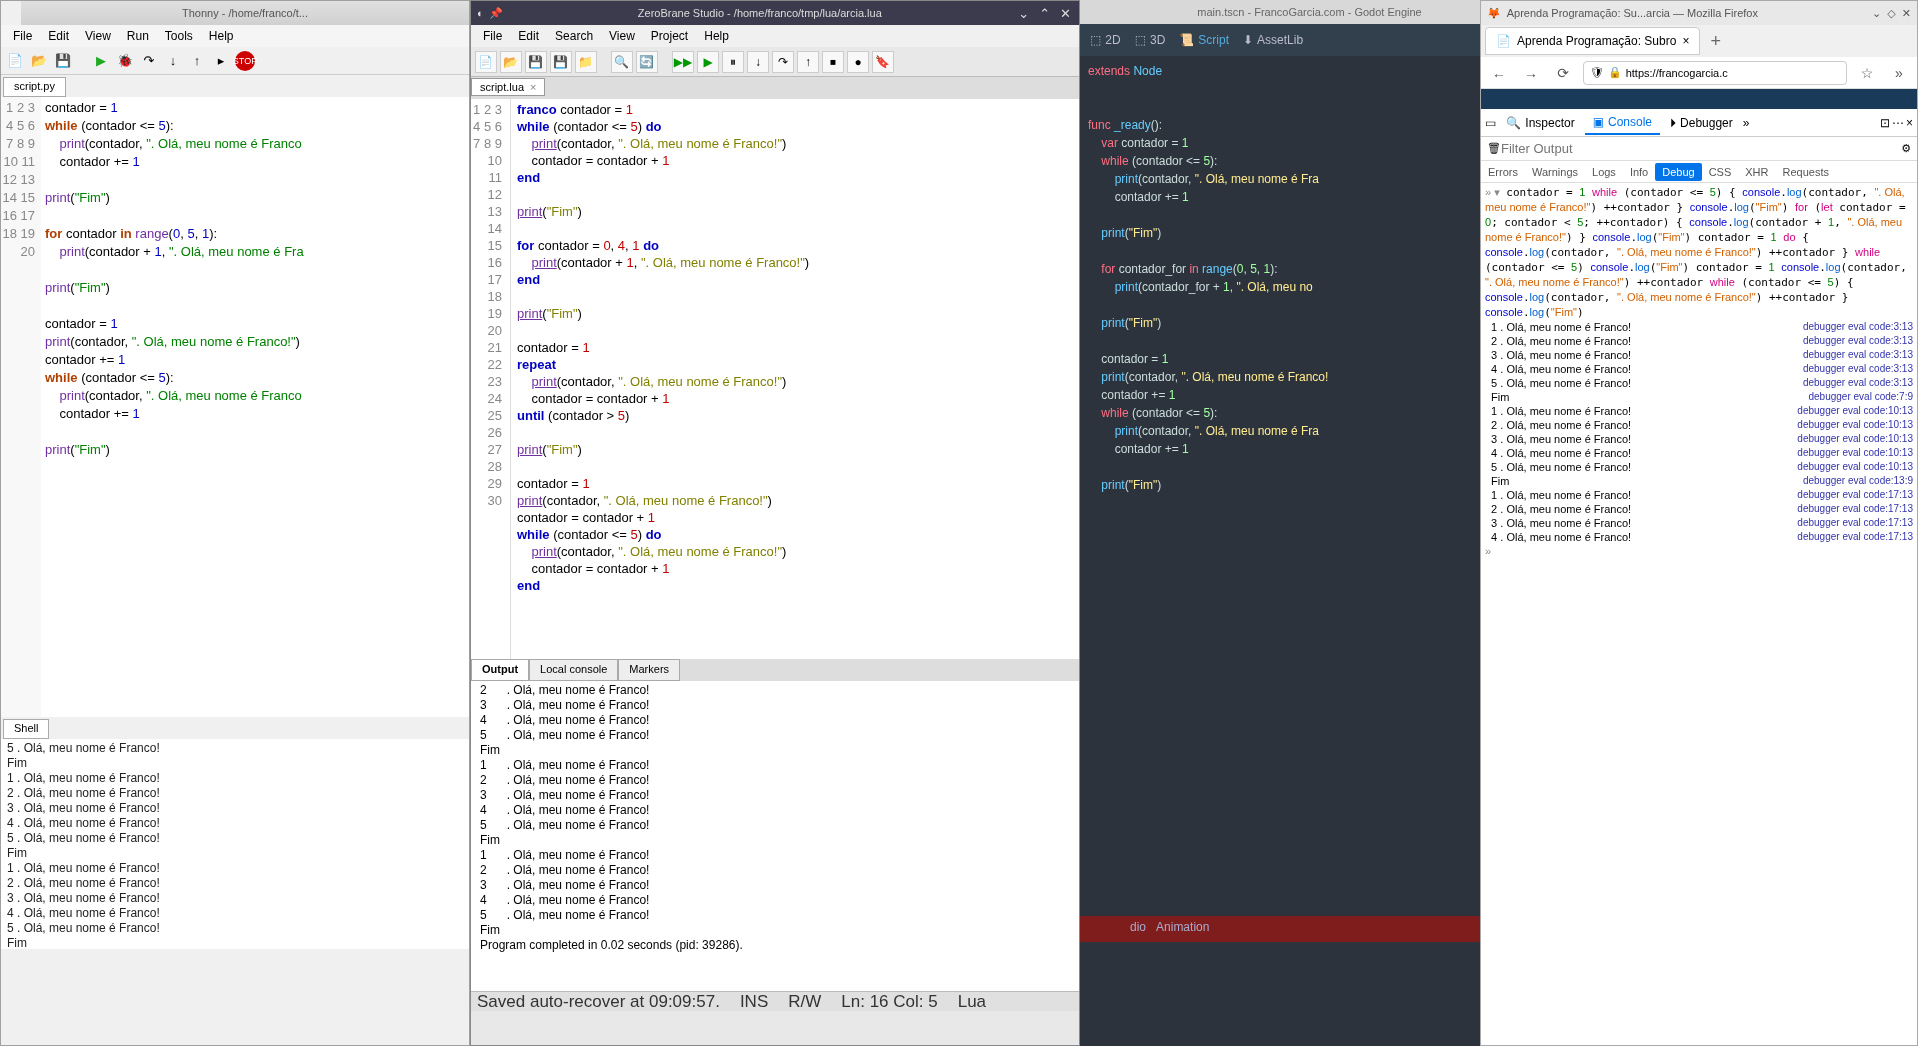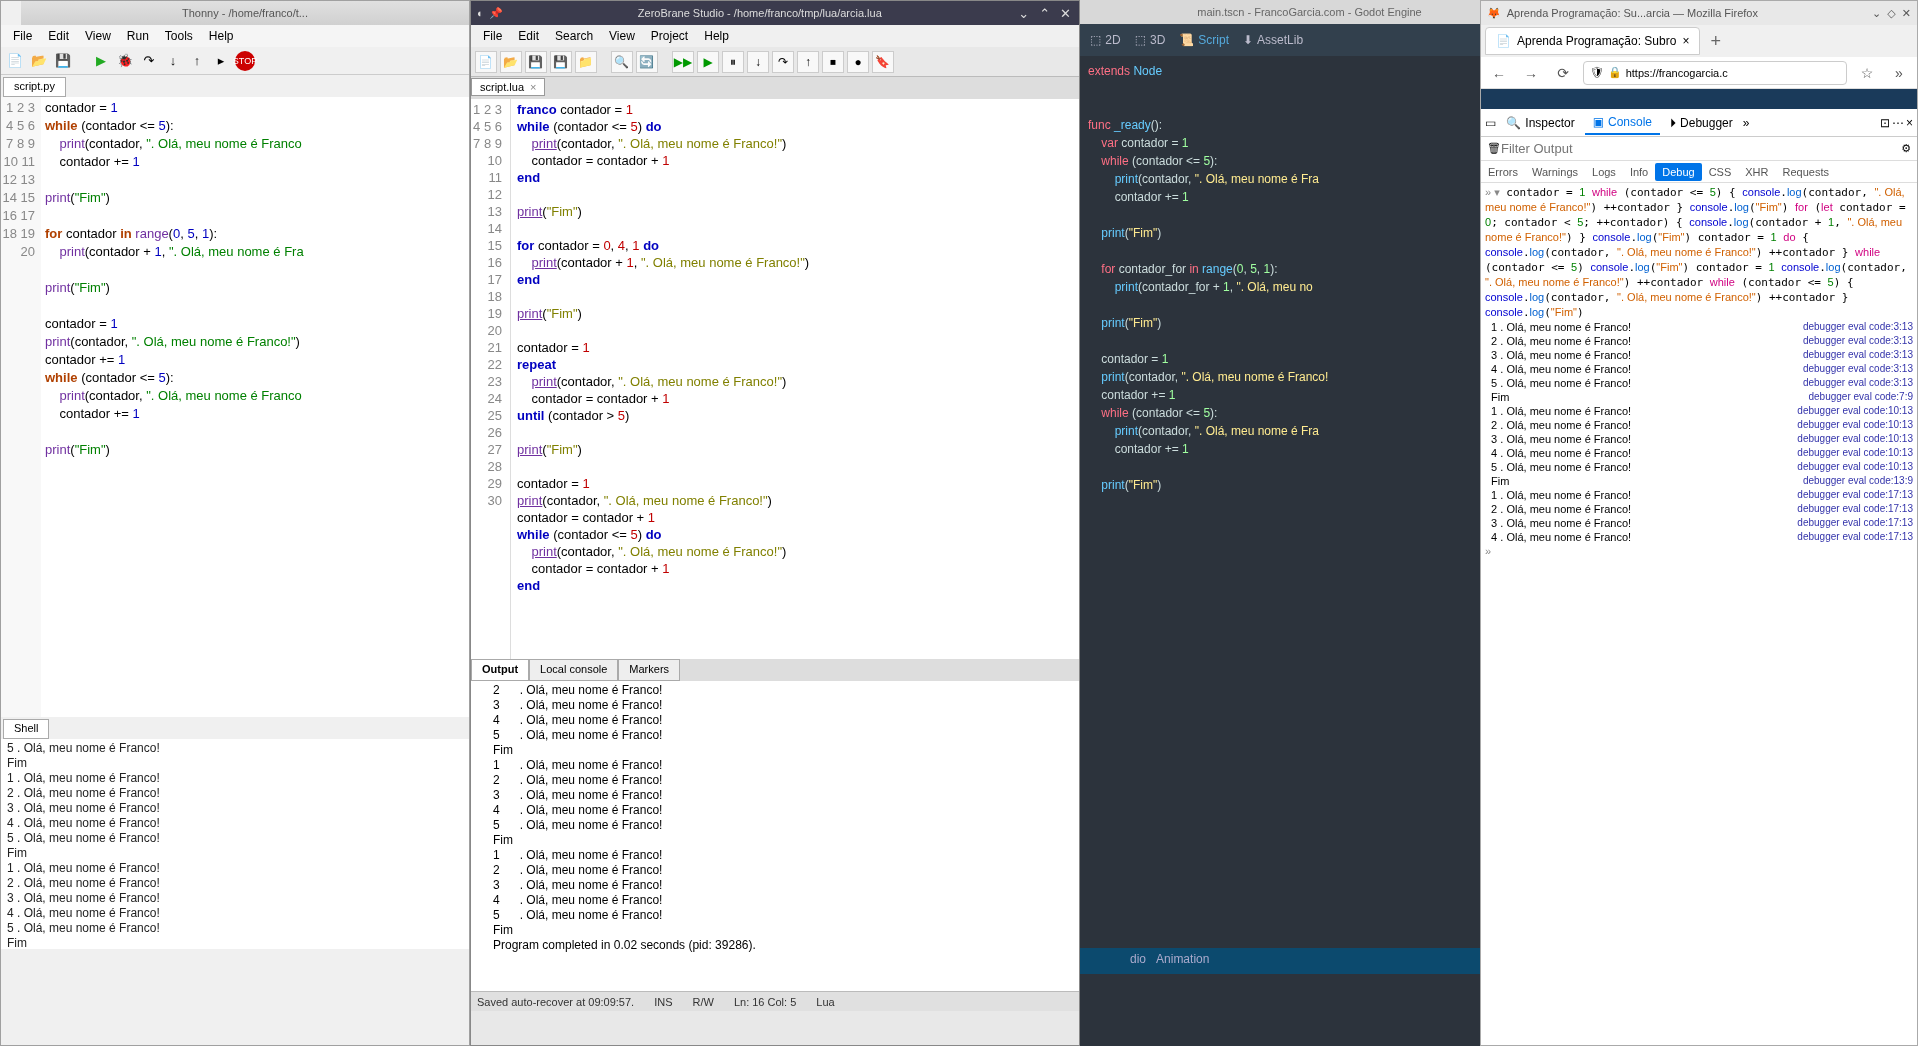--- a/index.html
+++ b/index.html
@@ -43,36 +43,36 @@
 .zb-editor { background: #fff; height: 560px; display: flex; font-family: monospace; font-size: 13px; overflow: hidden; }
 .zb-gutter { width: 40px; text-align: right; color: #888; padding: 2px 8px 0 0; line-height: 17px; border-right: 1px solid #ddd; }
 .zb-code { flex: 1; padding: 2px 6px; line-height: 17px; white-space: pre; }
 .lkw { color: #0000c0; font-weight: bold; }
 .lfn { color: #7030a0; text-decoration: underline; }
 .lstr { color: #808000; }
 .lnum { color: #c00000; }
 .zb-output-tabs { height: 22px; display: flex; background: #ddd; }
 .zb-otab { padding: 3px 10px; font-size: 11px; border: 1px solid #aaa; background: #eee; }
 .zb-otab.active { background: #fff; font-weight: bold; }
-.zb-output { background: #fff; height: 310px; font-family: monospace; font-size: 12px; padding: 2px 22px; line-height: 15px; white-space: pre; overflow: hidden; }
-.zb-status { height: 20px; background: #e0e0e0; font-size: 11px; display: flex; align-items: center; padding: 0 6px; gap: 20px; color: #333; border-top: 1px solid #bbb; }
+.zb-output { background: #fff; height: 310px; font-family: monospace; font-size: 12px; padding: 2px 9px; line-height: 15px; white-space: pre; overflow: hidden; }
+.zb-status { height: 20px; background: #e0e0e0; font-size: 17px; display: flex; align-items: center; padding: 0 6px; gap: 20px; color: #333; border-top: 1px solid #bbb; }
 
 
 .godot { position: absolute; left: 1080px; top: 0; width: 459px; height: 1046px; background: #2c333c; color: #cdd; font-family: monospace; }
 .gd-titlebar { height: 24px; background: #d8d8d8; color: #666; font-size: 11px; display: flex; align-items: center; justify-content: center; }
 .gd-toolbar { height: 32px; background: #32404d; display: flex; align-items: center; gap: 14px; padding: 0 10px; font-size: 12px; }
 .gd-btn { display: flex; align-items: center; gap: 4px; color: #bbc; }
 .gd-btn.active { color: #5ad; }
 .gd-docs { height: 26px; background: #2a3440; text-align: right; padding: 4px 10px; font-size: 12px; color: #9ab; }
 .gd-editor { padding: 6px 8px; font-size: 12px; line-height: 18px; white-space: pre; overflow: hidden; height: 860px; }
 .gkw { color: #ff7085; }
 .gfn { color: #66ccff; }
 .gstr { color: #ffeb90; }
 .gnum { color: #a0ffa0; }
-.gd-bottom { height: 26px; background: #0c4a6e; font-size: 12px; color: #aac; padding: 4px 10px; margin-top: 32px; }
+.gd-bottom { height: 26px; background: #7f1d1d; font-size: 12px; color: #aac; padding: 4px 10px; }
 
 
 .firefox { position: absolute; left: 1480px; top: 0; width: 438px; height: 1046px; background: #fff; border: 1px solid #aaa; }
 .ff-titlebar { height: 24px; background: #e8e8e8; display: flex; align-items: center; font-size: 11px; color: #555; padding: 0 6px; gap: 6px; }
 .ff-tabs { height: 32px; background: #f0f0f0; display: flex; align-items: center; padding: 0 4px; }
 .ff-tab { padding: 6px 10px; font-size: 12px; border: 1px solid #ccc; background: #fff; border-radius: 4px 4px 0 0; display: flex; align-items: center; gap: 6px; }
 .ff-newtab { padding: 0 10px; font-size: 18px; color: #666; }
 .ff-urlbar { height: 32px; display: flex; align-items: center; gap: 8px; padding: 0 6px; border-bottom: 1px solid #ddd; }
 .ff-nav { width: 24px; height: 24px; display: flex; align-items: center; justify-content: center; font-size: 14px; color: #555; }
 .ff-url { flex: 1; height: 24px; border: 1px solid #ccc; border-radius: 4px; font-size: 11px; padding: 0 6px; display: flex; align-items: center; gap: 4px; overflow: hidden; }

